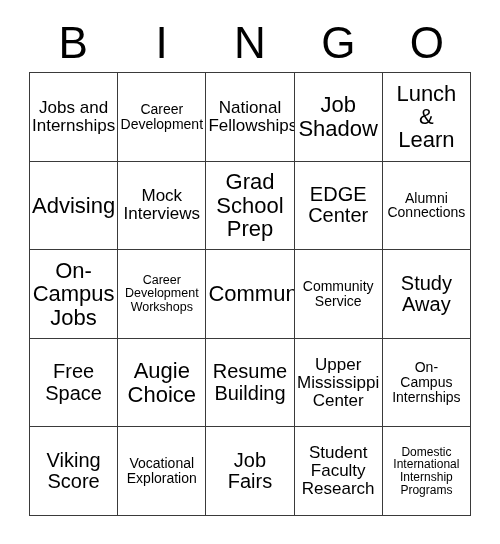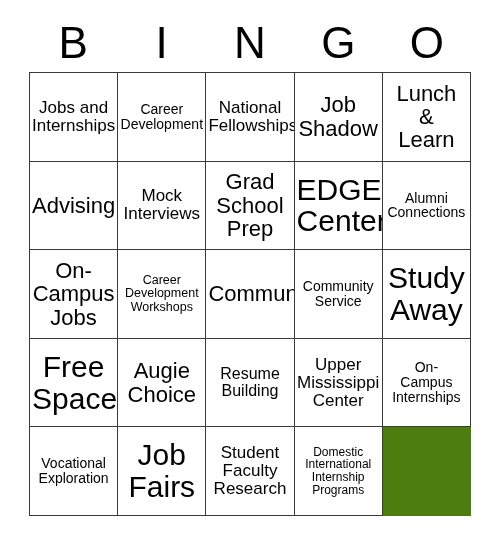--- a/index.html
+++ b/index.html
@@ -42,21 +42,21 @@
     user-select: none;
   }
 
   
   .grid {
     display: grid;
     grid-template-columns: repeat(5, 1fr);
     grid-template-rows: repeat(5, 88.6px);
     border-top: 1px solid #3a3a3a;
     border-left: 1px solid #3a3a3a;
-    background: #4d7c0f;
+    background: #f9a8d4;
   }
   .cell {
     border-right: 1px solid #3a3a3a;
     border-bottom: 1px solid #3a3a3a;
     display: flex;
     align-items: center;
     justify-content: center;
     text-align: center;
     padding: 1px 2px;
     box-sizing: border-box;
@@ -65,23 +65,23 @@
   }
   .cell-text {
     display: block;
     width: 100%;
     line-height: 1.06;
     white-space: pre-line;
     word-break: normal;
   }
 
   
-  .fs-xxl .cell-text { font-size: 30px; }
+  .fs-xxl .cell-text { font-size: 20px; }
   .fs-xl  .cell-text { font-size: 22px; }
-  .fs-lg  .cell-text { font-size: 16px; }
+  .fs-lg  .cell-text { font-size: 20px; }
   .fs-md  .cell-text { font-size: 17px; }
   .fs-sm  .cell-text { font-size: 14px; }
   .fs-xs  .cell-text { font-size: 12.5px; }
   .fs-xxs .cell-text { font-size: 12px; }
 </style>
 </head>
 <body>
 
 <div id="bingo-card">
 
@@ -171,20 +171,24 @@
       <div class="cell fs-md">
         <span class="cell-text">Upper
 Mississippi
 Center</span>
       </div>
       <div class="cell fs-sm">
         <span class="cell-text">On-
 Campus
 Internships</span>
       </div>
+      <div class="cell fs-xxl">
+        <span class="cell-text">Viking
+Score</span>
+      </div>
       <div class="cell fs-sm">
         <span class="cell-text">Vocational
 Exploration</span>
       </div>
       <div class="cell fs-xxl">
         <span class="cell-text">Job
 Fairs</span>
       </div>
       <div class="cell fs-md">
         <span class="cell-text">Student

